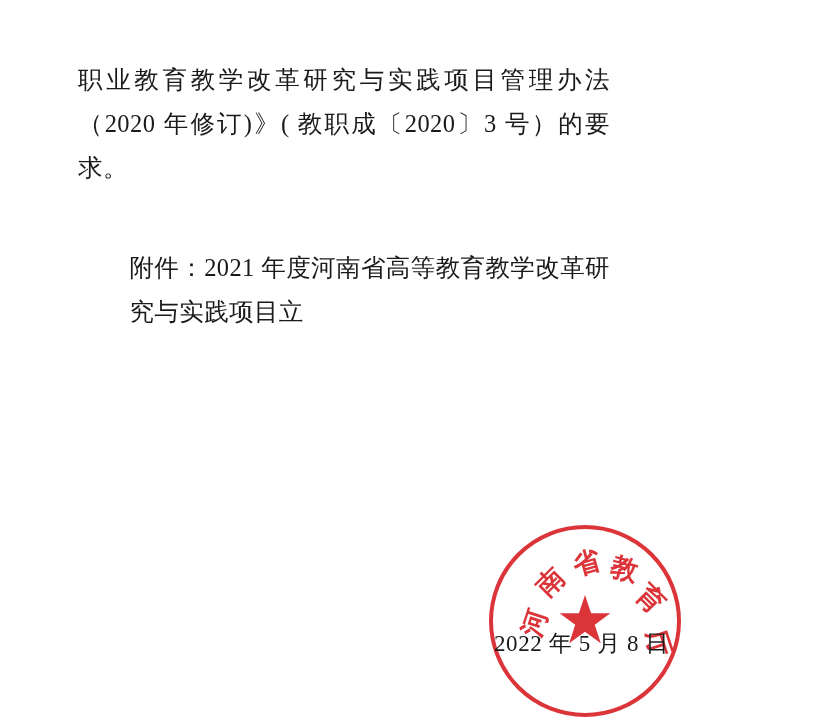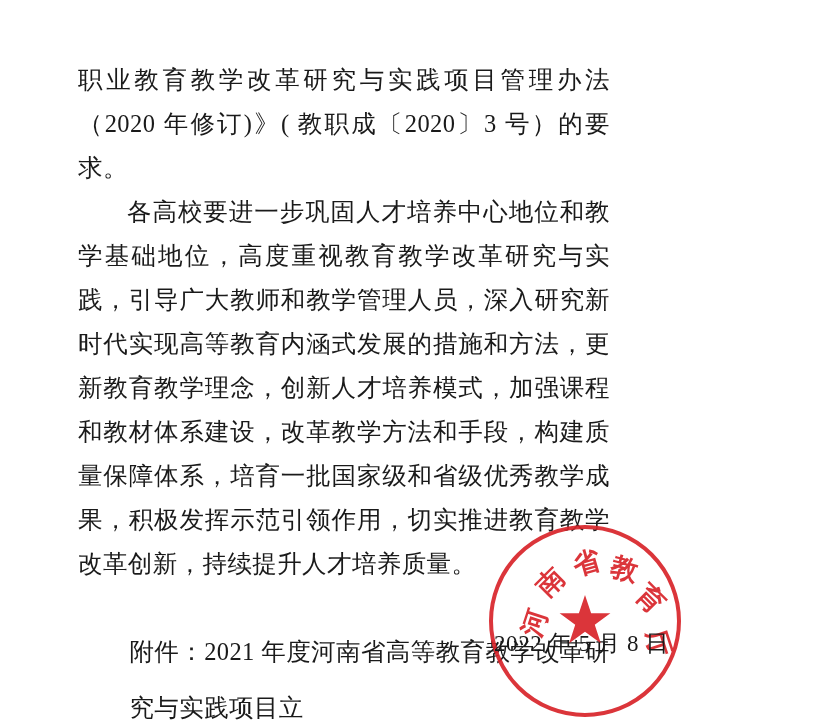--- a/index.html
+++ b/index.html
@@ -29,23 +29,23 @@
     text-align: justify;
     text-justify: inter-ideograph;
   }
   .para {
     margin: 0 0 0 0;
   }
   .para.indent {
     text-indent: 2em;
   }
   .attachment-block {
-    margin-top: 38px;
+    margin-top: 56px;
     font-size: 24.5px;
-    line-height: 56px;
+    line-height: 44px;
     letter-spacing: 0.4px;
   }
   .attachment-line {
     padding-left: 2.1em;
     text-indent: 0;
   }
   .attachment-line.second {
     padding-left: 4.1em;
   }
   .seal-area {
@@ -102,21 +102,20 @@
     font-family: "Liberation Serif", "DejaVu Serif", serif;
   }
 </style>
 </head>
 <body>
 
 <div class="page">
 
   <div class="doc-body">
     <p class="para">职业教育教学改革研究与实践项目管理办法（2020 年修订)》( 教职成〔2020〕3 号）的要求。</p>
-    <p class="para indent">各高校要进一步巩固人才培养中心地位和教学基础地位，高度重视教育教学改革研究与实践，引导广大教师和教学管理人员，深入研究新时代实现高等教育内涵式发展的措施和方法，更新教育教学理念，创新人才培养模式，加强课程和教材体系建设，改革教学方法和手段，构建质量保障体系，培育一批国家级和省级优秀教学成果，积极发挥示范引领作用，切实推进教育教学改革创新，持续提升人才培养质量。</p>
 
     <div class="attachment-block">
       <div class="attachment-line">附件：2021 年度河南省高等教育教学改革研究与实践项目立</div>
     </div>
   </div>
 
   <div class="seal-area">
     <div class="seal">
       <div class="seal-inner">
         <div class="seal-star"></div>

